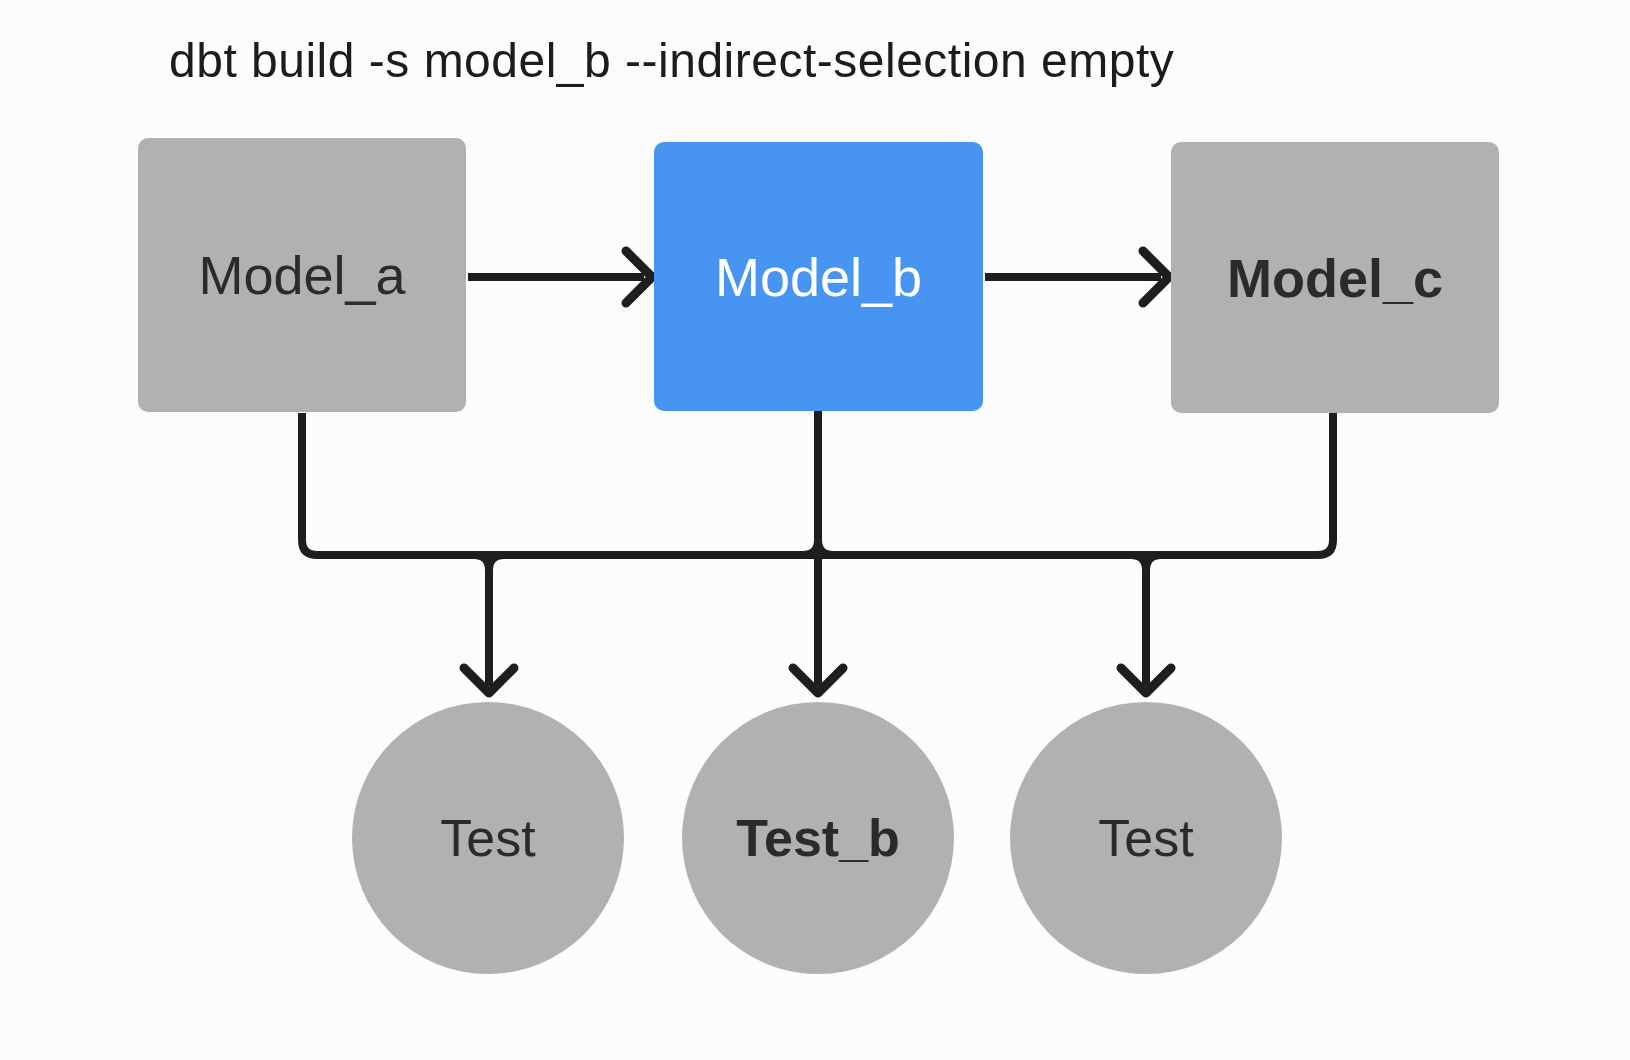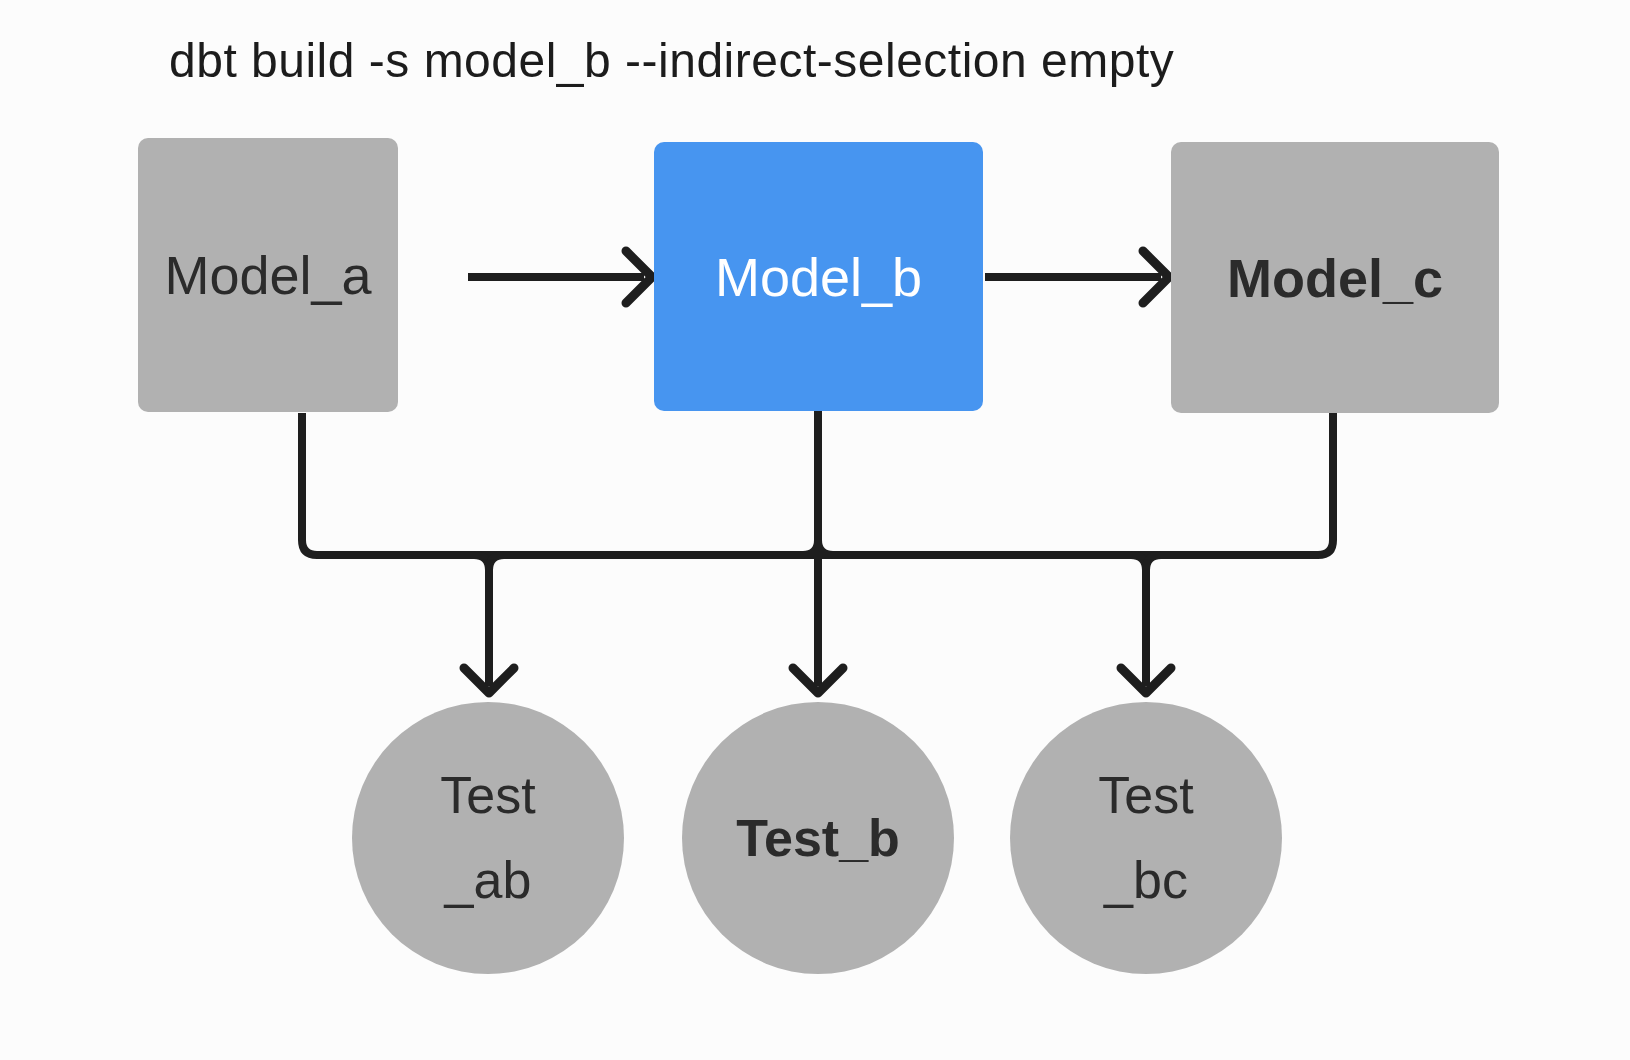--- a/index.html
+++ b/index.html
@@ -46,21 +46,21 @@
     align-items: center;
     justify-content: center;
     font-size: 54px;
     background: var(--color-node-fill, #b1b1b1);
     color: var(--color-node-text, #2b2b2b);
   }
   .model-node.selected {
     background: var(--color-selected-fill, #4795f0);
     color: var(--color-selected-text, #ffffff);
   }
-  .model-a { left: 122px; top: 138px; width: 260px; height: 274px; }
+  .model-a { left: 122px; top: 138px; width: 328px; height: 274px; }
   .model-b { left: 638px; top: 142px; width: 329px; height: 269px; }
   .model-c { left: 1155px; top: 142px; width: 328px; height: 271px; font-weight: bold; }
   .test-node {
     position: absolute;
     width: 272px;
     height: 272px;
     border-radius: 50%;
     background: var(--color-node-fill, #b1b1b1);
     color: var(--color-node-text, #2b2b2b);
     display: flex;
@@ -132,29 +132,27 @@
   <div class="model-node model-b selected">
     <span>Model_b</span>
   </div>
   <div class="model-node model-c">
     <span>Model_c</span>
   </div>
 
   <div class="test-node test-ab">
     <div class="test-label">
       <span>Test</span>
-      <span>_ab</span>
     </div>
   </div>
   <div class="test-node test-b">
     <div class="test-label">
       <span>Test_b</span>
 
     </div>
   </div>
   <div class="test-node test-bc">
     <div class="test-label">
       <span>Test</span>
-      <span>_bc</span>
     </div>
   </div>
 
 </div>
 
 </body></html>

